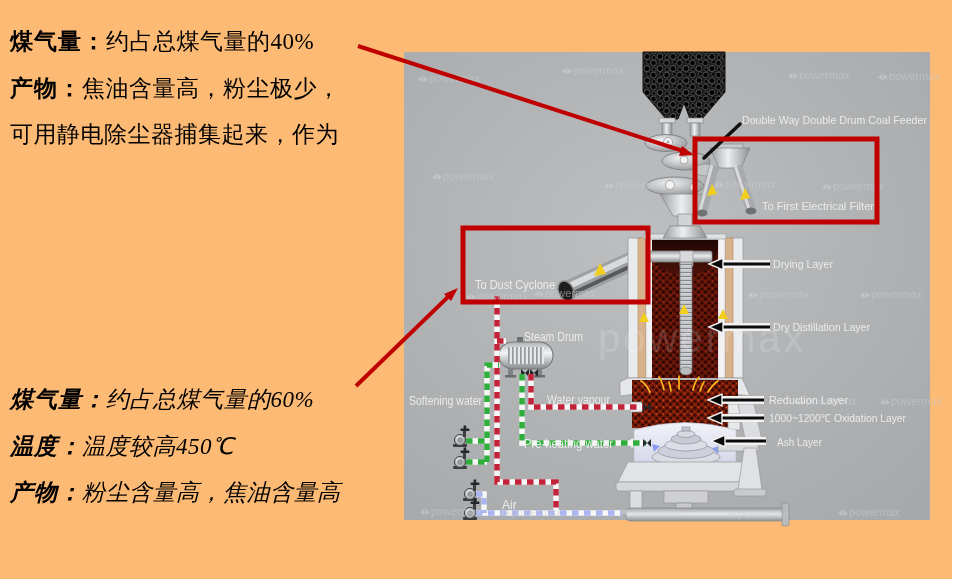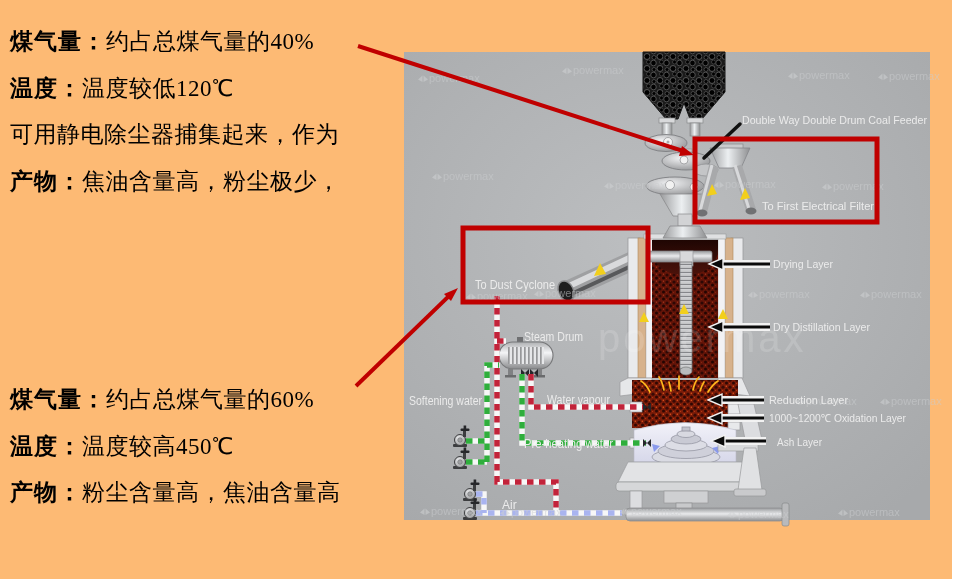--- a/index.html
+++ b/index.html
@@ -13,26 +13,25 @@
   text.diaglabel{font-family:"Liberation Sans",sans-serif;fill:#ebebeb;}
   text.wmtext{font-family:"Liberation Sans",sans-serif;}
 </style>
 </head>
 <body>
 
 <div id="stage">
 
   <div class="txtblock" style="top:18px;">
     <div class="specline"><span class="lbl">煤气量：</span><span class="txt">约占总煤气量的40%</span></div>
-    <div class="specline"><span class="lbl">温度：</span><span class="txt">温度较低120℃</span></div>
+    <div class="specline"><span class="lbl">产物：</span><span class="txt">焦油含量高，粉尘极少，</span></div>
     <div class="specline"><span class="txt">可用静电除尘器捕集起来，作为</span></div>
-    <div class="specline"><span class="lbl">产物：</span><span class="txt">焦油含量高，粉尘极少，</span></div>
   </div>
 
-  <div class="txtblock" style="top:376px;">
+  <div class="txtblock" style="top:376px;font-style:italic;">
     <div class="specline"><span class="lbl">煤气量：</span><span class="txt">约占总煤气量的60%</span></div>
     <div class="specline"><span class="lbl">温度：</span><span class="txt">温度较高450℃</span></div>
     <div class="specline"><span class="lbl">产物：</span><span class="txt">粉尘含量高，焦油含量高</span></div>
   </div>
 
   <svg width="957" height="579" viewBox="0 0 957 579">
     <defs>
       <radialGradient id="bgGrad" cx="45%" cy="40%" r="75%">
         <stop offset="0" stop-color="#bcbec0"></stop>
           <stop offset="1" stop-color="#a7a9ab"></stop>

